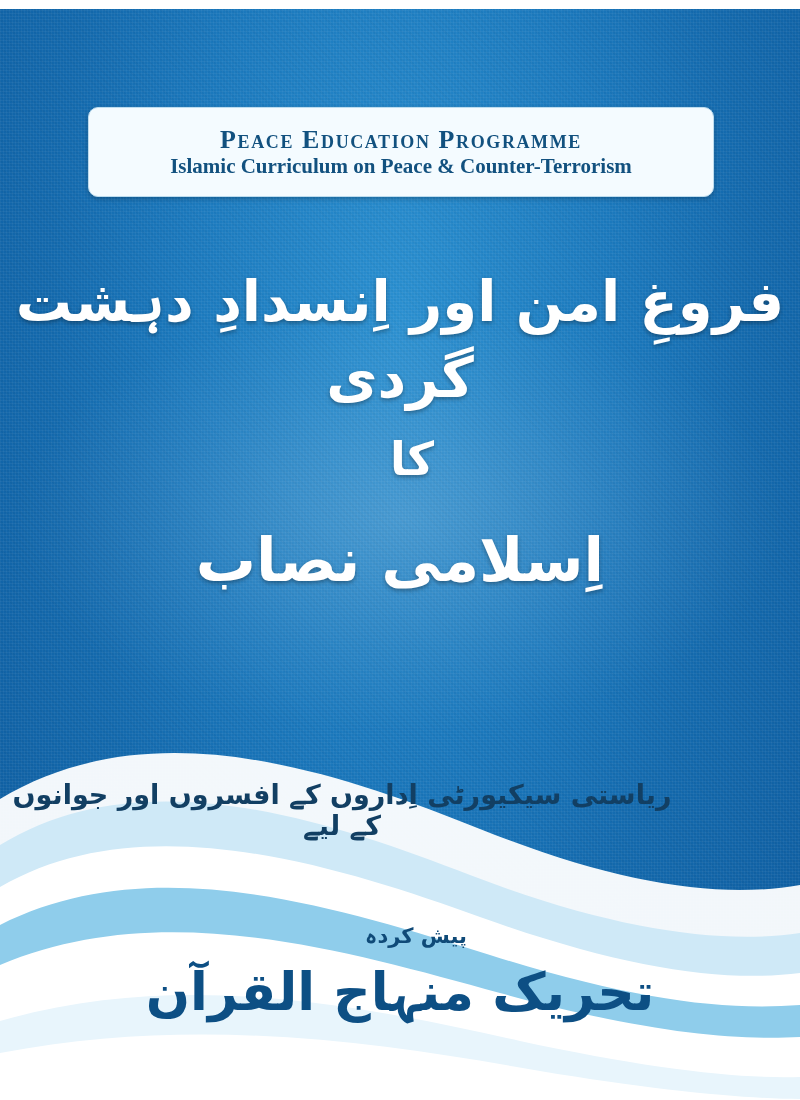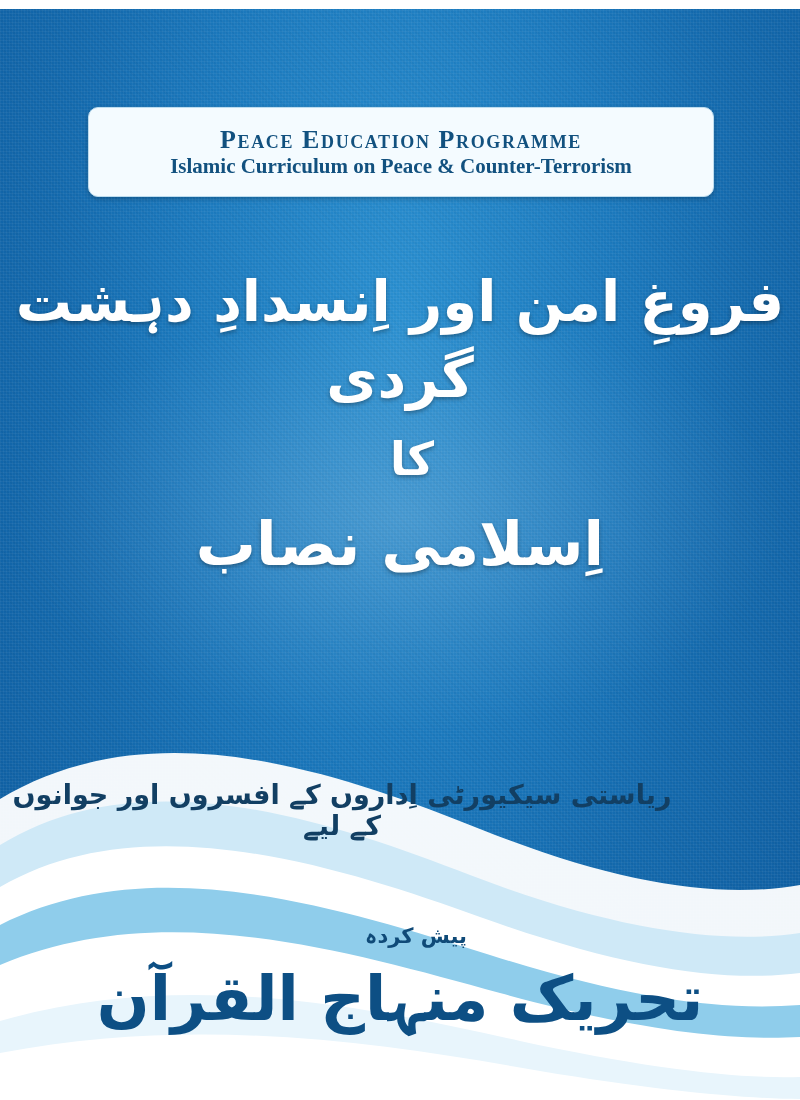--- a/index.html
+++ b/index.html
@@ -107,21 +107,21 @@
     line-height: 1.5;
     font-weight: 700;
     margin-top: 10px;
     padding-left: 24px;
   }
   .urdu-line-3 {
     font-family: "DejaVu Sans", sans-serif;
     font-size: 60px;
     line-height: 1.4;
     font-weight: 700;
-    margin-top: 8px;
+    margin-top: 24px;
   }
 
   
   .waves {
     position: absolute;
     left: 0;
     bottom: 0;
     width: 800px;
     height: 460px;
   }
@@ -155,21 +155,21 @@
     margin-left: 16px;
   }
   .org-name {
     position: absolute;
     left: 0;
     top: 948px;
     width: 800px;
     text-align: center;
     direction: rtl;
     font-family: "DejaVu Sans", sans-serif;
-    font-size: 62px;
+    font-size: 52px;
     font-weight: 700;
     color: #0d4f84;
     line-height: 1.35;
   }
 </style>
 </head>
 <body>
 
 <div class="page">
   <div class="cover">

